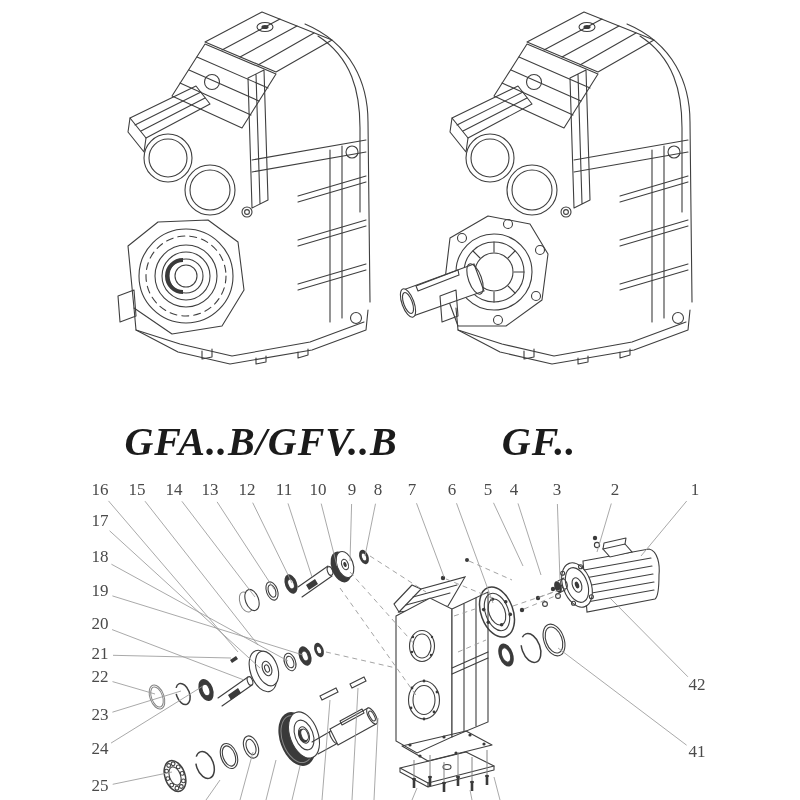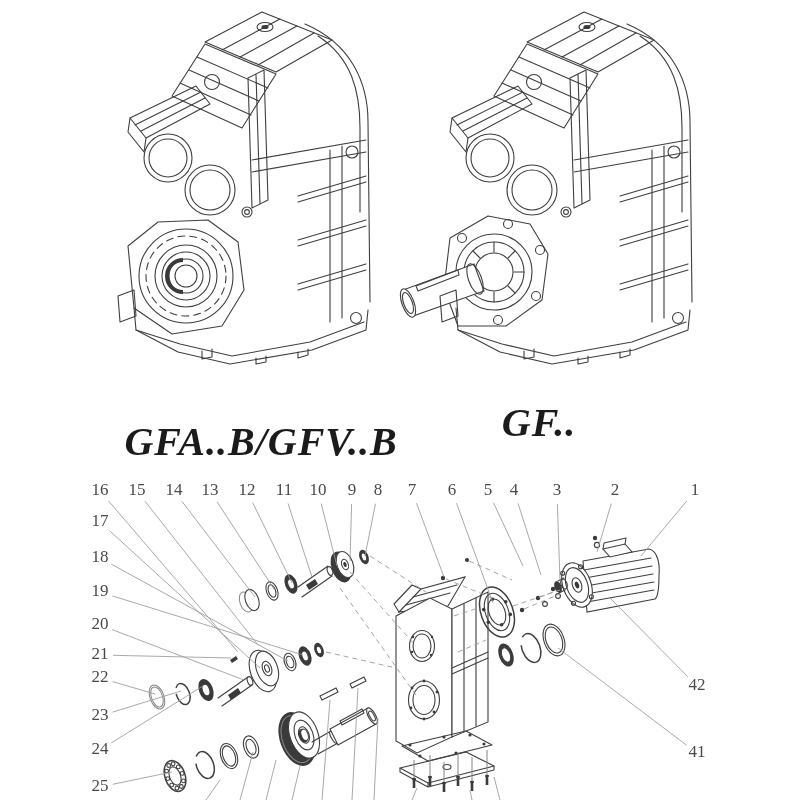--- a/index.html
+++ b/index.html
@@ -363,14 +363,14 @@
           <text x="100" y="787" text-anchor="middle" dominant-baseline="middle" class="callout">25</text>
           <line x1="687.9" y1="676.8" x2="610" y2="598" class="ldr"></line>
           <text x="697" y="686" text-anchor="middle" dominant-baseline="middle" class="callout">42</text>
           <line x1="686.6" y1="745.2" x2="558" y2="648" class="ldr"></line>
           <text x="697" y="753" text-anchor="middle" dominant-baseline="middle" class="callout">41</text>
         </g>
     </g>
   </svg>
 
   <div class="model-label" style="left:261px;top:418px;">GFA..B/GFV..B</div>
-  <div class="model-label" style="left:539px;top:399px;">GF..</div>
+  <div class="model-label" style="left:539px;top:418px;">GF..</div>
 </div>
 
 </body></html>

